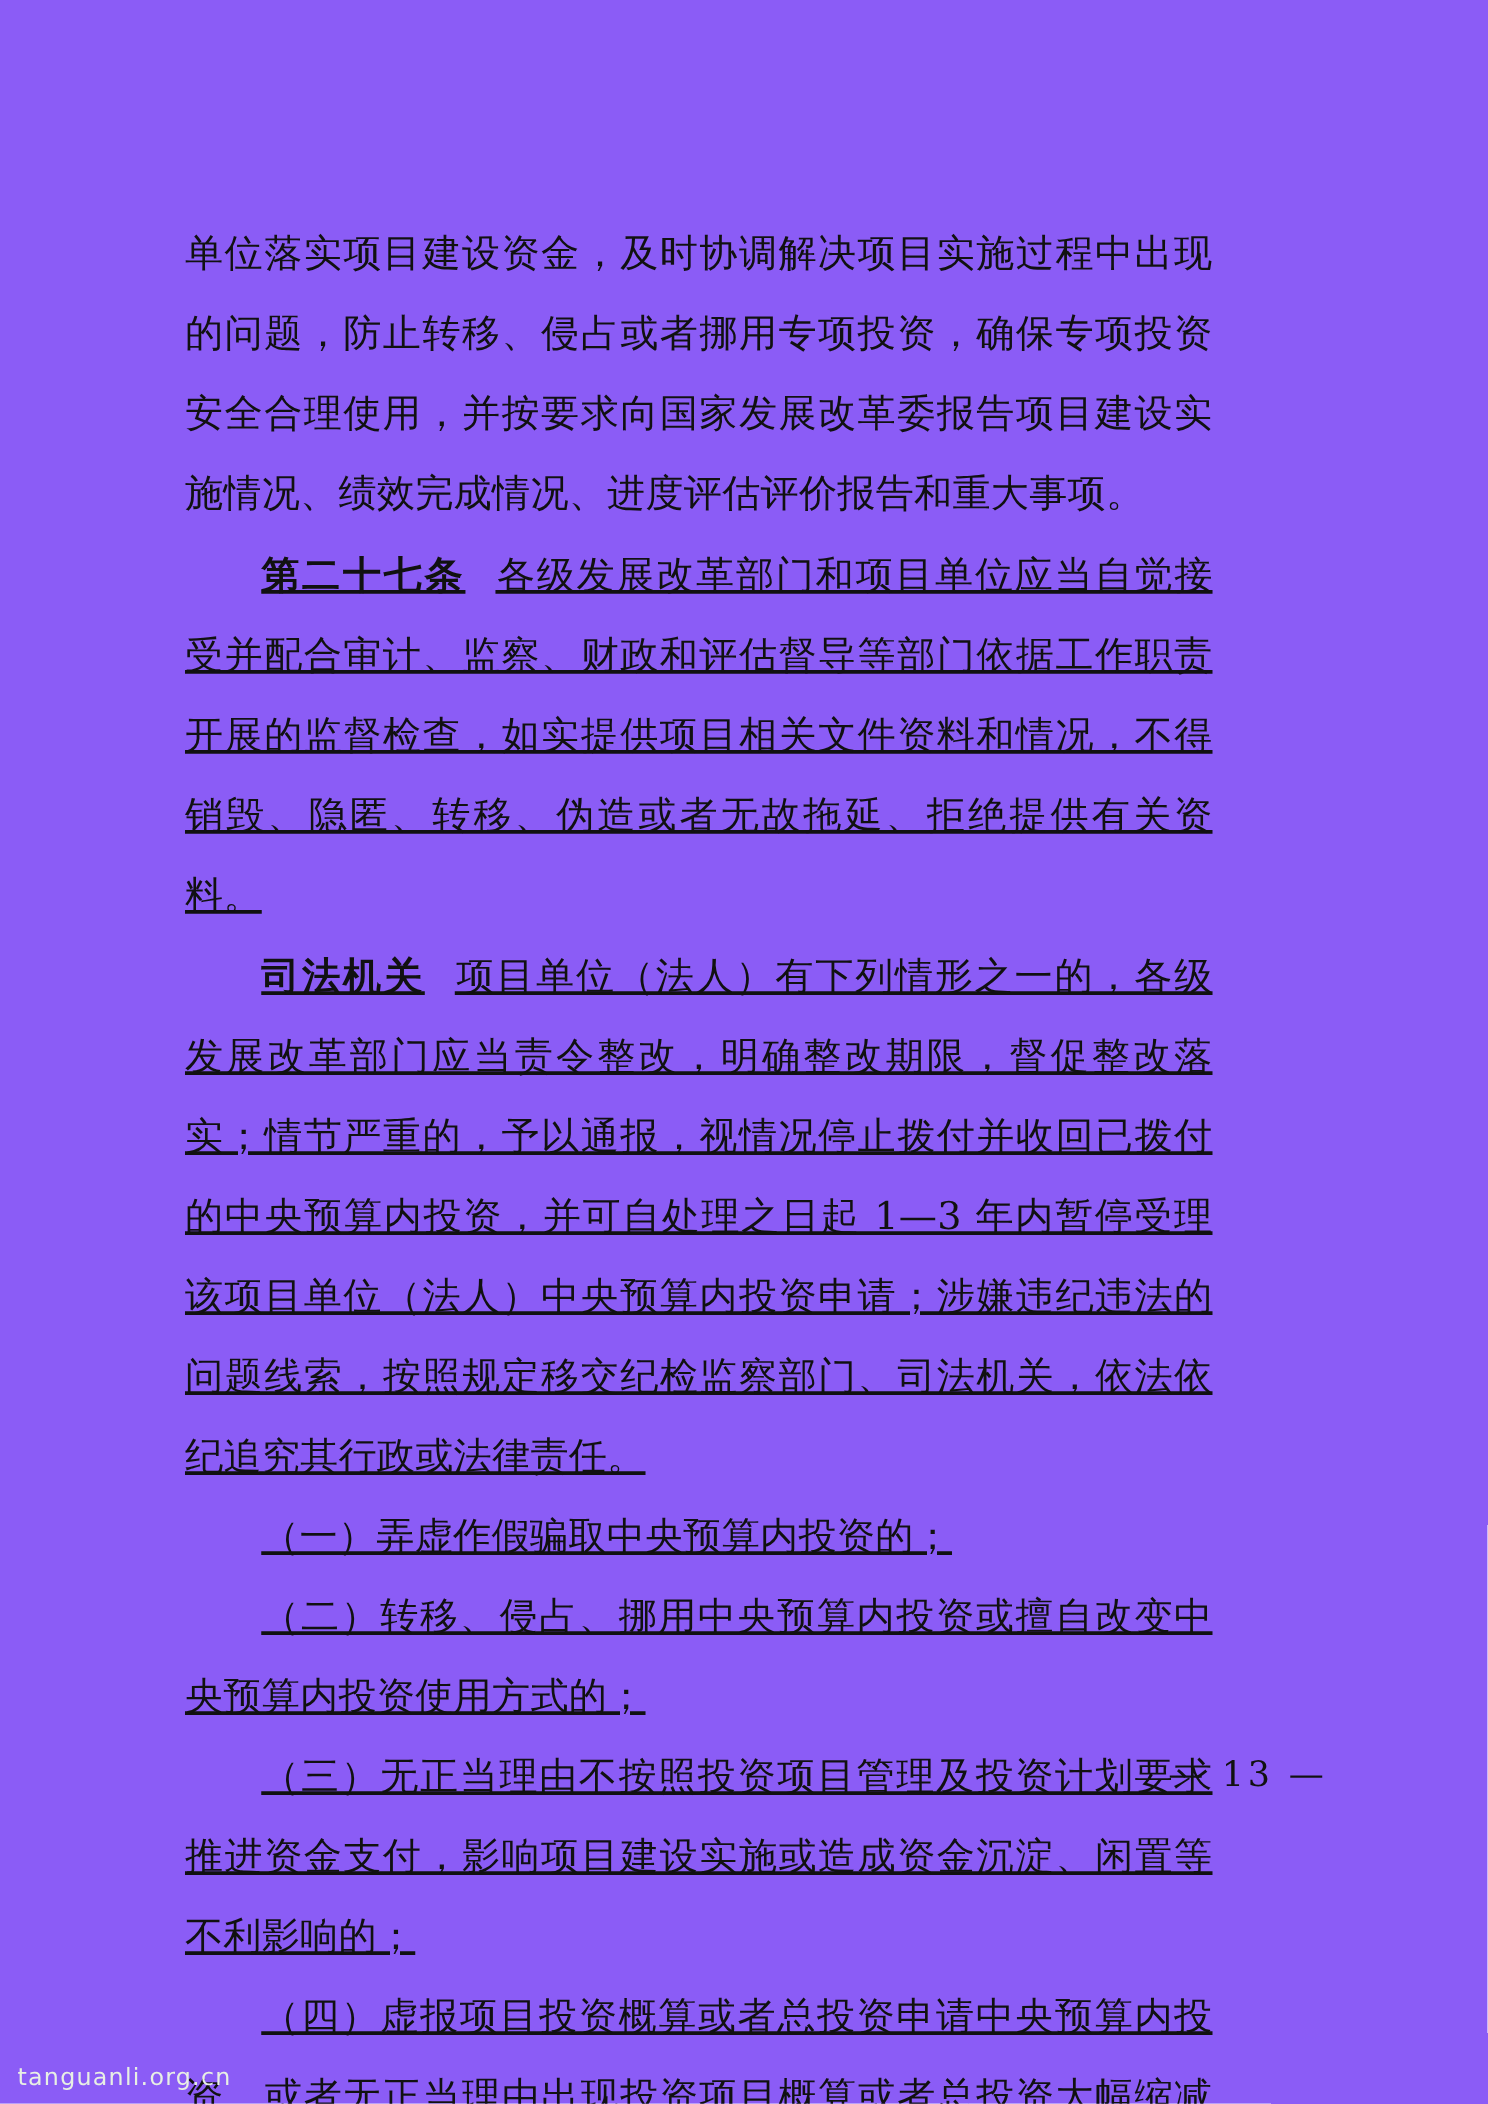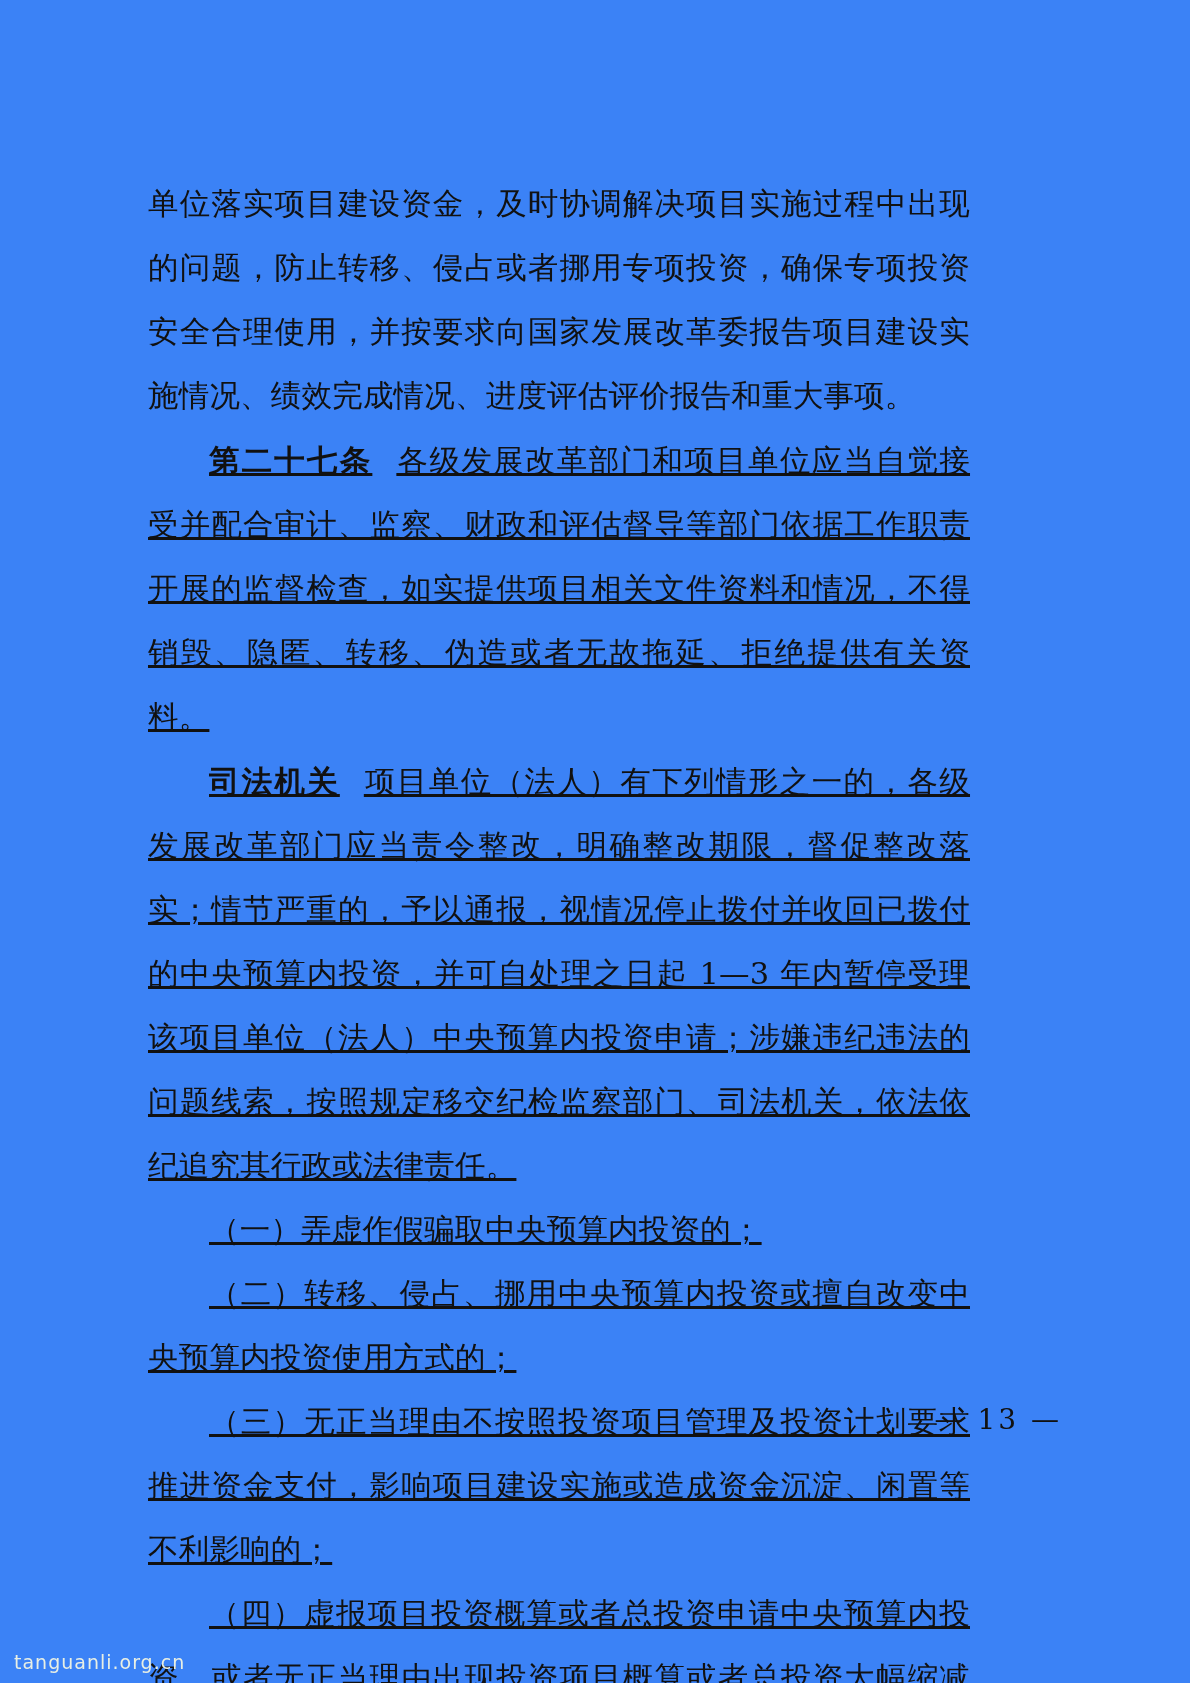--- a/index.html
+++ b/index.html
@@ -11,21 +11,21 @@
     width: 1190px;
     height: 1683px;
     position: relative;
     overflow: hidden;
     font-family: "DejaVu Serif", "Liberation Serif", serif;
   }
 
   .page {
     position: absolute;
     inset: 0;
-    background: #3b82f6;
+    background: #8b5cf6;
   }
 
   .content {
     position: absolute;
     left: 148px;
     top: 172px;
     width: 822px;
   }
 
   .para {

